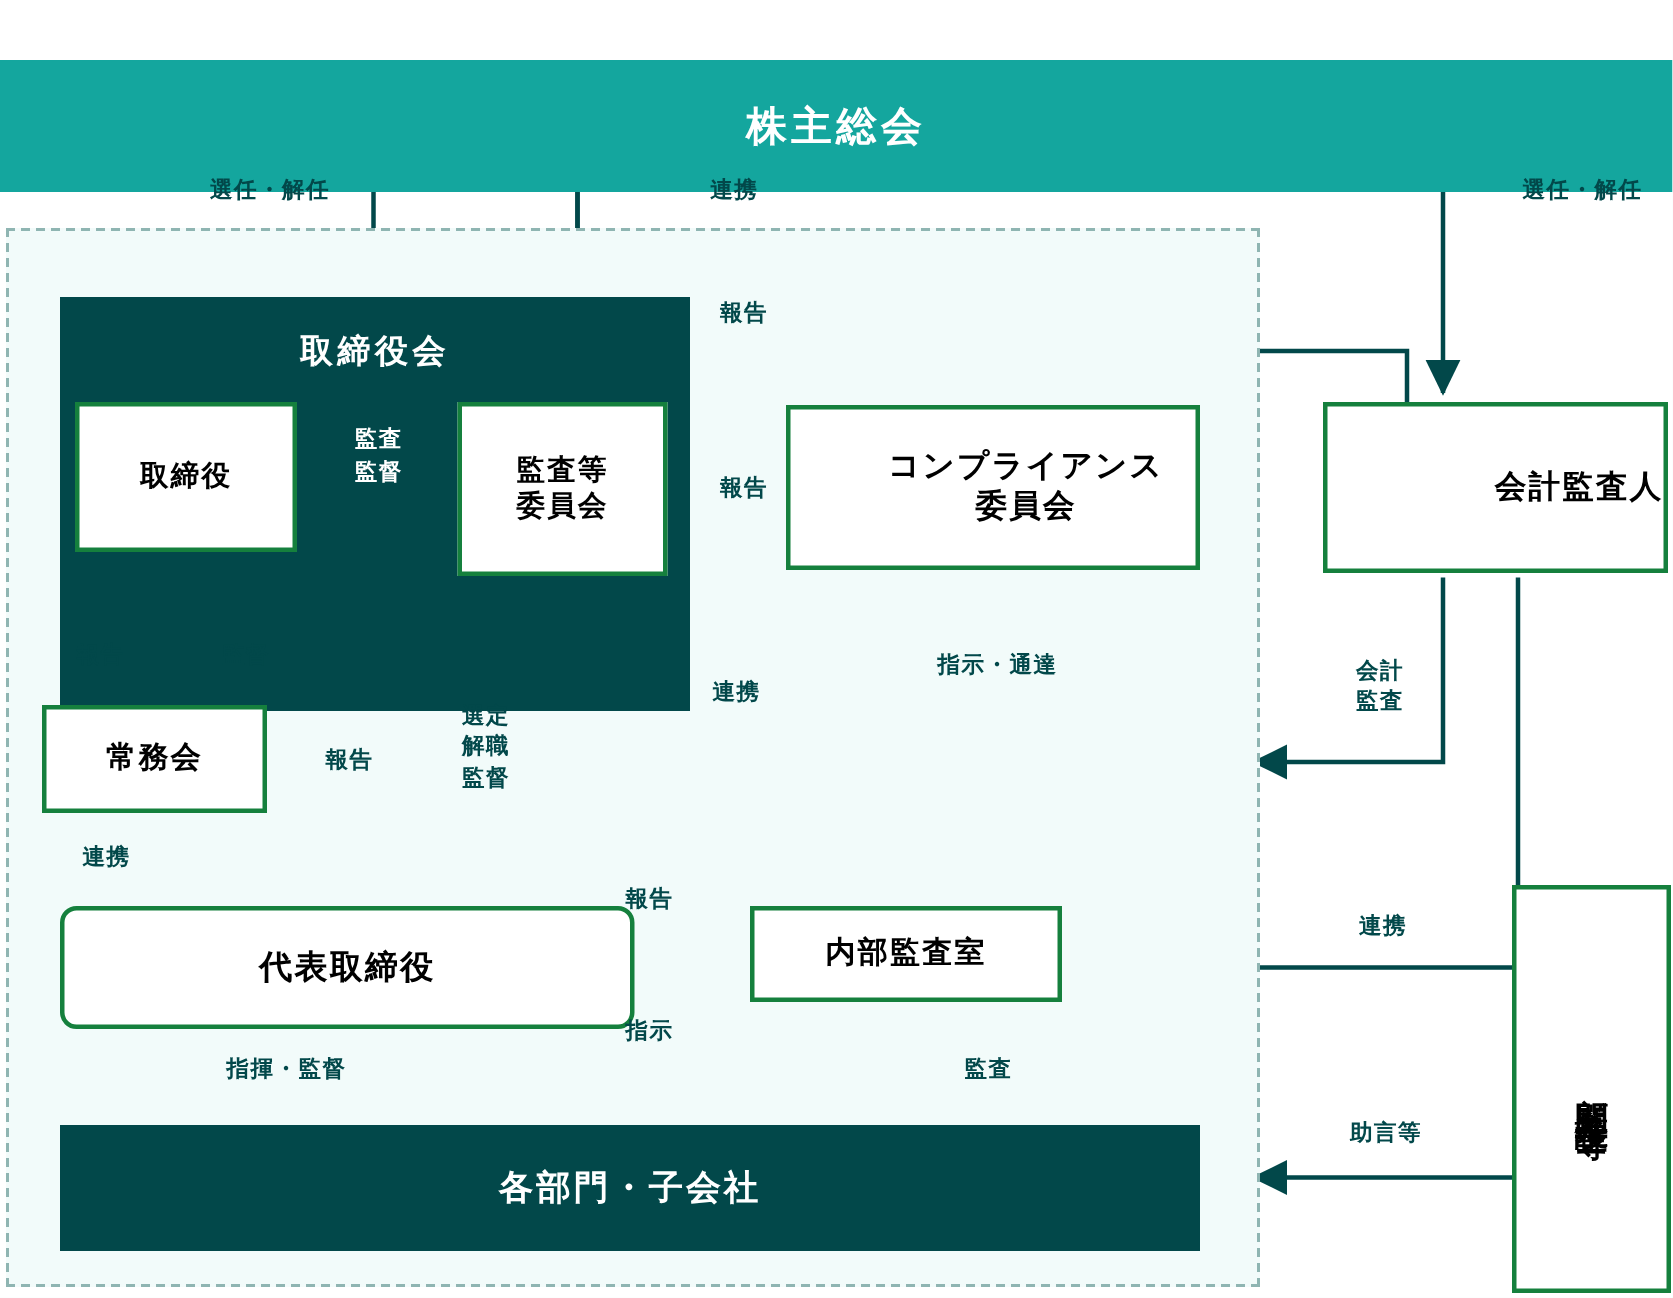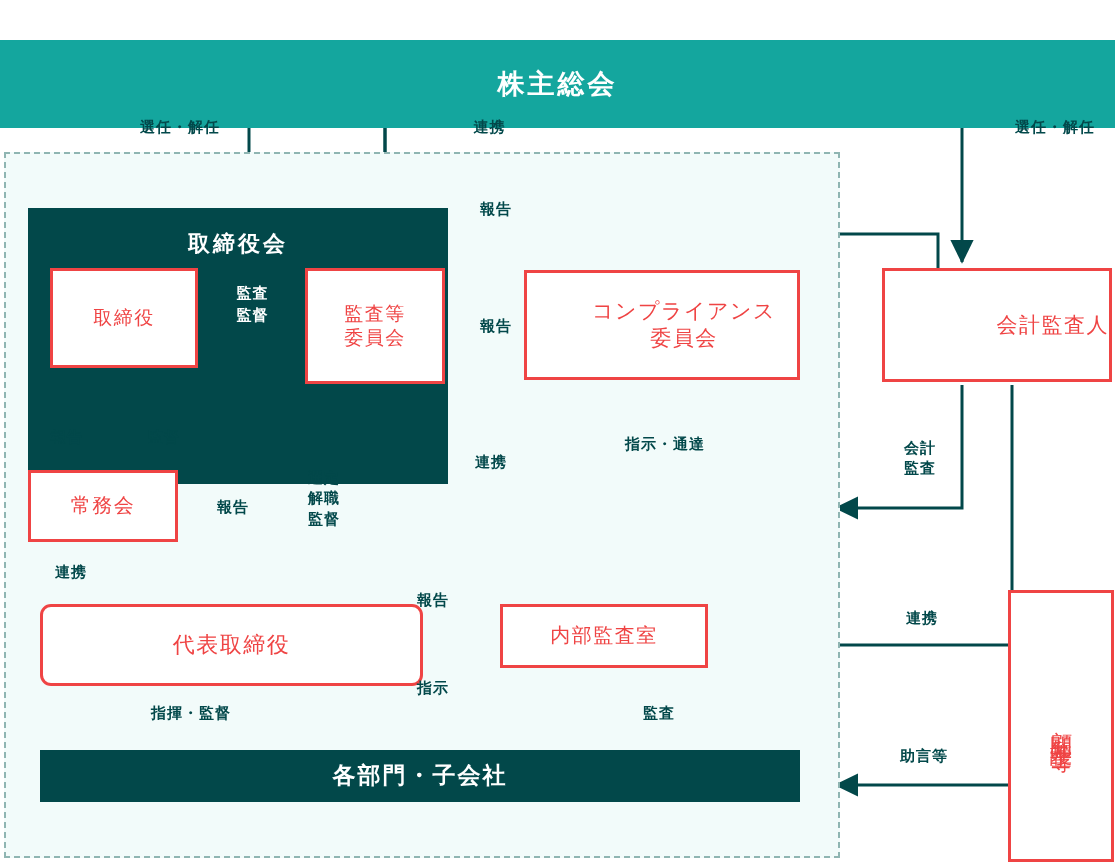--- a/index.html
+++ b/index.html
@@ -34,40 +34,40 @@
   
   .box {
     display: flex; align-items: center; justify-content: center;
     text-align: center; line-height: 1.28;
   }
   .box-dark {
     background: #02484a; color: #ffffff;
     font-weight: bold; letter-spacing: 2px;
   }
   .box-light {
-    background: #ffffff; color: #ef4444;
-    border: 3px solid #ef4444;
-    font-weight: normal; letter-spacing: 1.5px;
-  }
-
-  .board            { left: 28px;  top: 198px; width: 420px; height: 276px; margin-top: 10px; }
+    background: #ffffff; color: #000000;
+    border: 3px solid #15803d;
+    font-weight: bold; letter-spacing: 1.5px;
+  }
+
+  .board            { left: 40px;  top: 198px; width: 420px; height: 276px; }
   .board .board-lbl { position: absolute; top: 22px; left: 0; width: 100%;
                       font-size: 22px; font-weight: bold; letter-spacing: 3px; }
   .director         { left: 50px;  top: 268px; width: 148px; height: 100px; font-size: 19px; }
   .audit-committee  { left: 305px; top: 268px; width: 140px; height: 116px; font-size: 19px; }
   .board-mid-label  { left: 210px; top: 282px; width: 85px;
                       color: #ffffff; font-size: 15px; font-weight: bold;
                       text-align: center; line-height: 1.45; letter-spacing: 1px; }
 
   .compliance       { left: 524px; top: 270px; width: 276px; height: 110px; font-size: 21px; padding-left: 44px; }
   .accounting-audit { left: 882px; top: 268px; width: 230px; height: 114px; font-size: 21px; justify-content: flex-end; }
   .exec-committee   { left: 28px;  top: 470px; width: 150px; height: 72px;  font-size: 20px; }
   .rep-director     { left: 40px;  top: 604px; width: 383px; height: 82px;  font-size: 22px; border-radius: 11px; }
   .internal-audit   { left: 500px; top: 604px; width: 208px; height: 64px;  font-size: 20px; }
-  .divisions        { left: 40px;  top: 750px; width: 760px; height: 52px;  font-size: 23px; }
+  .divisions        { left: 40px;  top: 750px; width: 760px; height: 84px;  font-size: 23px; }
 
   .legal-advisor {
     left: 1008px; top: 590px; width: 106px; height: 272px;
     writing-mode: vertical-rl; text-orientation: upright;
     font-size: 22px; letter-spacing: 4px;
   }
 
   
   .edge-label {
     color: #02484a; font-size: 15px; font-weight: bold;

